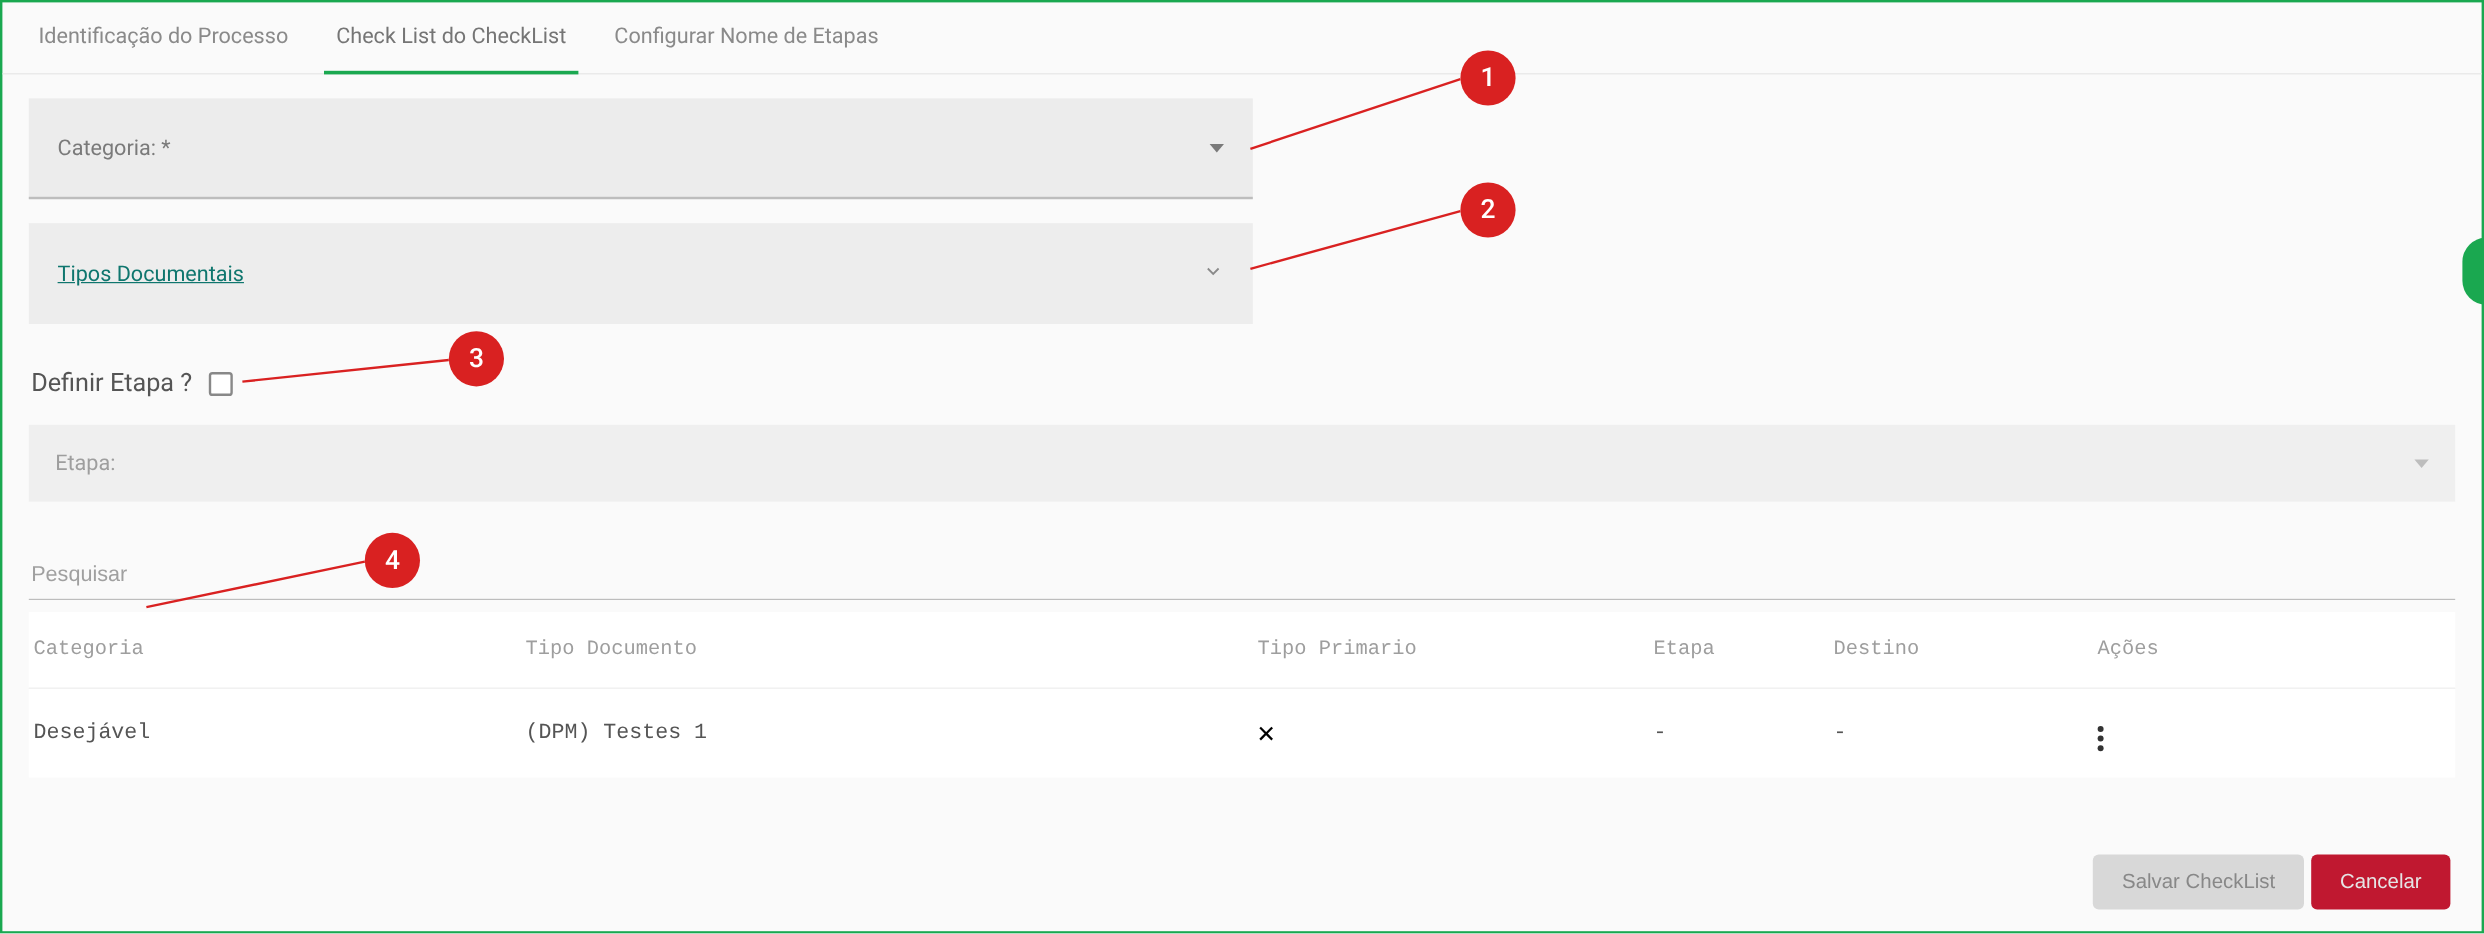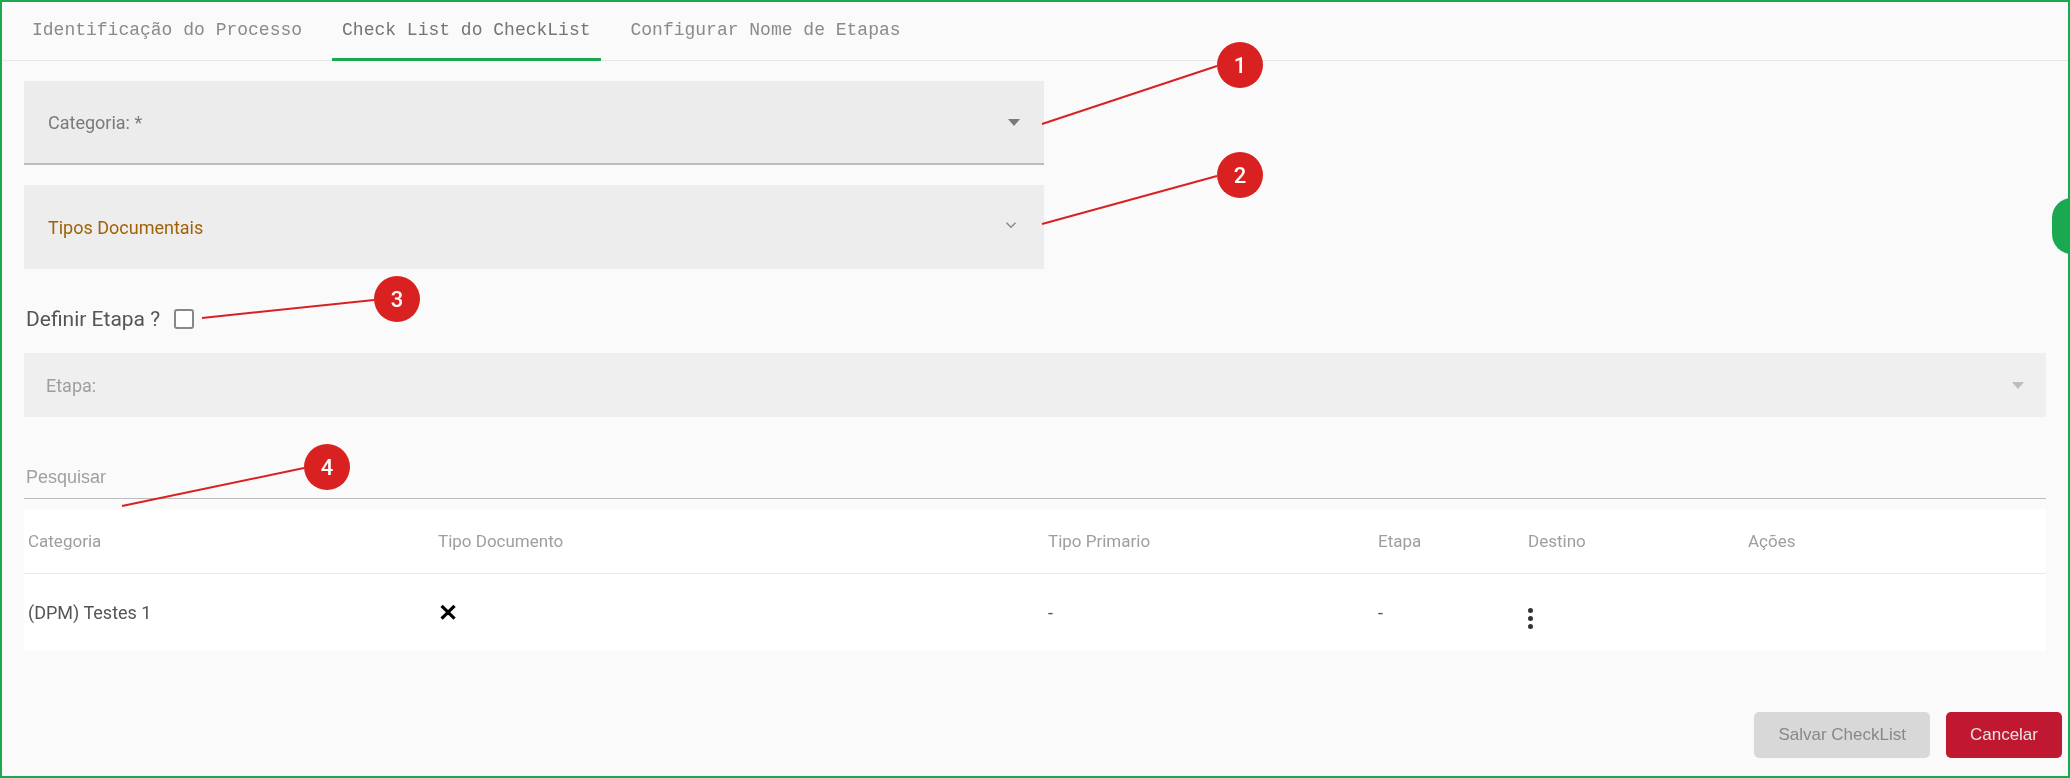--- a/index.html
+++ b/index.html
@@ -18,21 +18,20 @@
     height: 778px;
     background: #fafafa;
     position: relative;
   }
   
   .tabs {
     display: flex;
     gap: 40px;
     padding: 18px 30px 0 30px;
     border-bottom: 1px solid #e6e6e6;
-    font-family: Liberation Mono, monospace;
   }
   .tab {
     color: #8a8a8a;
     font-size: 18px;
     padding-bottom: 20px;
     cursor: pointer;
     position: relative;
   }
   .tab.active {
     color: #757575;
@@ -112,42 +111,43 @@
     outline: none;
   }
   .search-input::placeholder { color: #a0a0a0; }
   
   .table-wrap { padding: 0 22px; }
   .table-head, .table-row {
     display: grid;
     grid-template-columns: 410px 610px 330px 150px 220px 220px;
     align-items: center;
     padding: 22px 4px;
+    font-family: Liberation Mono, monospace;
   }
   .table-head {
     color: #9e9e9e;
     font-size: 17px;
     background: #fff;
     border-bottom: 1px solid #eaeaea;
   }
   .table-row {
     background: #fff;
     color: #555;
     font-size: 18px;
   }
   .cell-icon-x { font-size: 24px; font-weight: 600; color: #000; }
   .dots { display: inline-flex; flex-direction: column; gap: 3px; cursor: pointer; }
   .dots span { width: 5px; height: 5px; background: #333; border-radius: 50%; }
   
   .footer-btns {
     position: absolute;
-    right: 6px;
+    right: 26px;
     bottom: 18px;
     display: flex;
-    gap: 16px;
+    gap: 6px;
   }
   .btn {
     height: 46px;
     padding: 0 24px;
     border-radius: 5px;
     font-size: 17px;
     display: flex;
     align-items: center;
     justify-content: center;
     cursor: pointer;
@@ -199,21 +199,21 @@
   </div>
 
   <div class="form-area">
 
     <div class="dropdown-field">
       <span class="label">Categoria: *</span>
       <span class="caret-down-fill"></span>
     </div>
 
     <div class="dropdown-field" style="border-bottom:none; background:#ededed;">
-      <span class="label" style="color:#a16207;">Tipos Documentais</span>
+      <span class="label" style="color:#0f766e;text-decoration:underline;">Tipos Documentais</span>
       <span class="chevron-box">
         <svg viewBox="0 0 24 24">
             <polyline points="6 9 12 15 18 9"></polyline>
           </svg>
       </span>
     </div>
 
     <div class="checkbox-row">
       <span>Definir Etapa ?</span>
       <span class="checkbox-box"></span>
@@ -233,20 +233,21 @@
   <div class="table-wrap">
     <div class="table-head">
       <div>Categoria</div>
       <div>Tipo Documento</div>
       <div>Tipo Primario</div>
       <div>Etapa</div>
       <div>Destino</div>
       <div>Ações</div>
     </div>
     <div class="table-row">
+      <div>Desejável</div>
       <div>(DPM) Testes 1</div>
       <div><span class="cell-icon-x">✕</span></div>
       <div>-</div>
       <div>-</div>
       <div>
         <span class="dots">
             <span></span>
             <span></span>
             <span></span>
           </span>

